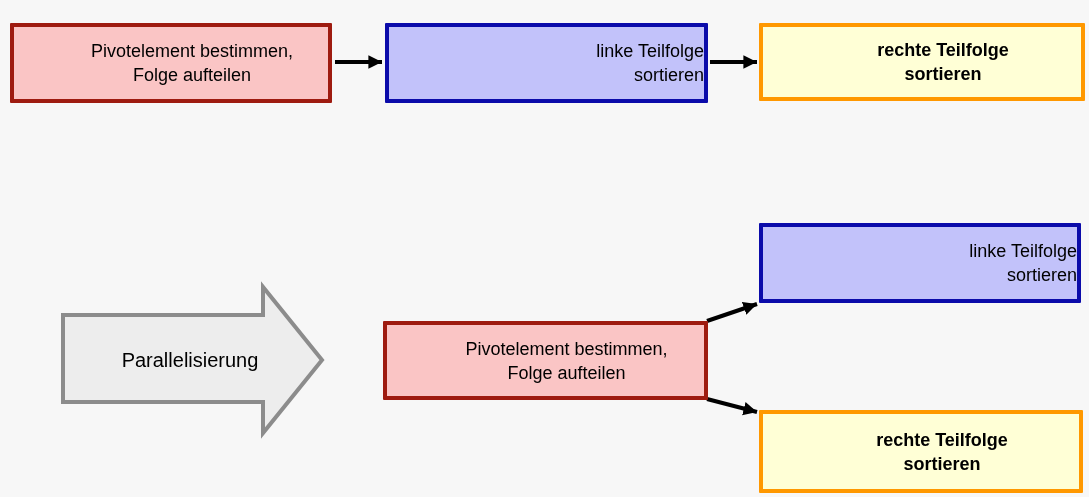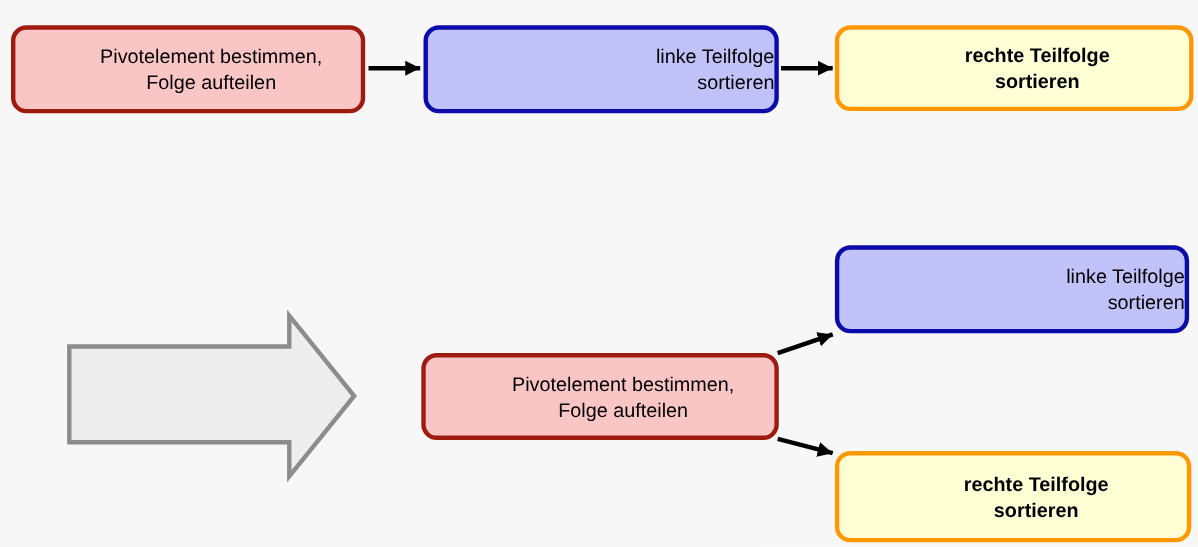--- a/index.html
+++ b/index.html
@@ -31,21 +31,21 @@
   .bigarrow {
     fill: var(--gray_arrow_fill, #ededed);
     stroke: var(--gray_arrow_border, #8c8c8c);
     stroke-width: 4;
     stroke-linejoin: miter;
   }
   .box {
     position: absolute;
     z-index: 1;
     box-sizing: border-box;
-    border-radius: 14px;
+    border-radius: 1px;
     display: flex;
     flex-direction: column;
     align-items: center;
     justify-content: center;
     text-align: center;
     font-size: 18px;
     line-height: 24px;
     color: var(--text_color, #000000);
     padding-left: 42px;
   }
@@ -100,20 +100,21 @@
   <div class="box lavender" style="left:385px; top:23px; width:323px; height:80px;">
     <span>linke Teilfolge</span>
     <span>sortieren</span>
   </div>
 
   <div class="box yellow" style="left:759px; top:23px; width:326px; height:78px;">
     <span>rechte Teilfolge</span>
     <span>sortieren</span>
   </div>
 
+  <div class="arrow-label" style="left:85px; top:346px; width:210px; height:28px;">Parallelisierung</div>
 
   <div class="box pink" style="left:383px; top:321px; width:325px; height:79px;">
     <span>Pivotelement bestimmen,</span>
     <span>Folge aufteilen</span>
   </div>
 
   <div class="box lavender" style="left:759px; top:223px; width:322px; height:80px;">
     <span>linke Teilfolge</span>
     <span>sortieren</span>
   </div>

